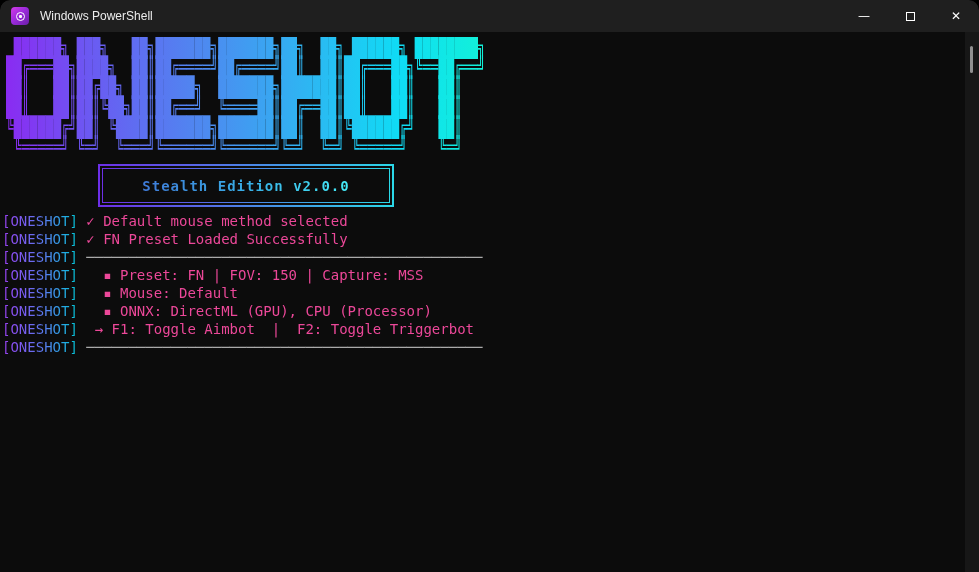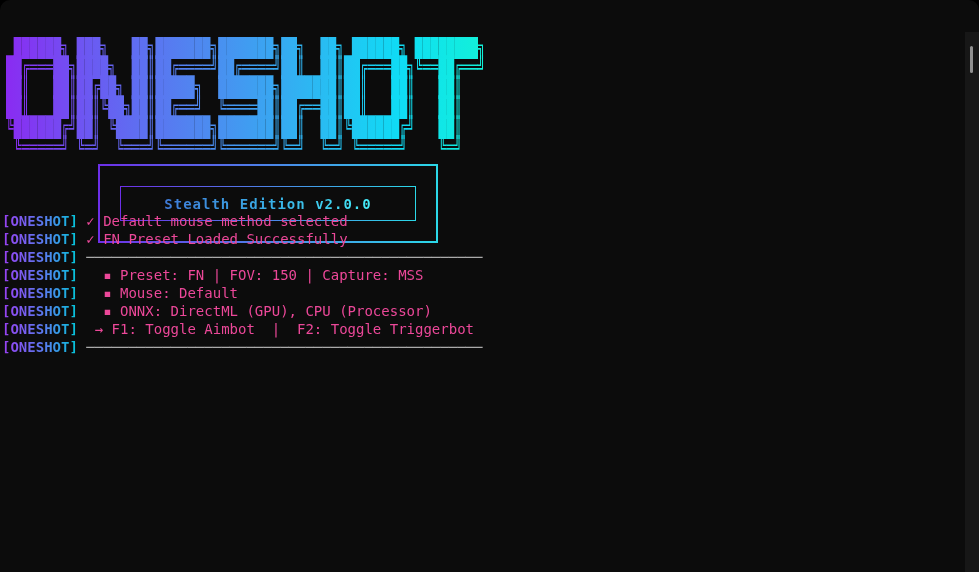--- a/index.html
+++ b/index.html
@@ -51,61 +51,78 @@
   .banner {
     position: absolute; top: 5px; left: 6px; margin: 0;
     font-family: "DejaVu Sans Mono", monospace;
     font-size: 20px; line-height: 20px; white-space: pre;
     transform: scaleX(0.653); transform-origin: 0 0;
     background: linear-gradient(90deg, #8a2bf2 0%, #6a5bf2 18%, #4f87f0 40%,
                 #2fb4f2 62%, #0fdcf5 82%, #12f2d8 100%);
     -webkit-background-clip: text; background-clip: text; color: transparent;
   }
   .version-box {
-    position: absolute; left: 98px; top: 132px; width: 340px;
+    position: absolute; left: 98px; top: 132px; width: 296px;
     border: 2px solid; border-image: linear-gradient(90deg,#6d2fe8,#2bd8e8) 1;
-    padding: 20px; background: #0c0c0c;
+    padding: 2px; background: #0c0c0c;
   }
   .version-inner {
     border: 1px solid; border-image: linear-gradient(90deg,#6d2fe8,#2bd8e8) 1;
     padding: 7px 0; text-align: center;
   }
   .version-text {
     font: bold 14px "DejaVu Sans Mono", monospace; letter-spacing: 1px;
     background: linear-gradient(90deg, #3f7ad8 0%, #38b2e6 55%, #45ecf8 100%);
     -webkit-background-clip: text; background-clip: text; color: transparent;
     white-space: pre;
   }
   .console {
     position: absolute; left: 2px; top: 180px;
     font-size: 14px; line-height: 18px; white-space: pre;
   }
   .line { height: 18px; }
   .px {
     background: linear-gradient(90deg, #9a3ff2 0%, #5a7bf0 55%, #00c8d8 100%);
-    -webkit-background-clip: text; background-clip: text; color: transparent; font-weight: bold;
+    -webkit-background-clip: text; background-clip: text; color: transparent;
   }
   .msg { color: #ec4899; }
   .msg.sep { color: #b2b2b2; }
 
   
   .scrollbar {
     position: absolute; top: 0; right: 0; width: 14px; height: 100%;
     background: #171717;
   }
   .thumb {
     position: absolute; top: 14px; left: 5px; width: 3px; height: 27px;
     background: #909090; border-radius: 2px;
   }
 </style>
 </head>
 <body>
 
 <div class="window">
 
+  <div class="titlebar">
+    <div class="app-icon">
+      <span class="ring"></span>
+    </div>
+    <span class="title">Windows PowerShell</span>
+    <div class="controls">
+      <button class="ctrl">
+        <span>—</span>
+      </button>
+      <button class="ctrl">
+        <span class="maxbox"></span>
+      </button>
+      <button class="ctrl close">
+        <span>✕</span>
+      </button>
+    </div>
+  </div>
 
   <div class="content">
 
     <pre class="banner"> ██████╗ ███╗   ██╗███████╗███████╗██╗  ██╗ ██████╗ ████████╗
 ██╔═══██╗████╗  ██║██╔════╝██╔════╝██║  ██║██╔═══██╗╚══██╔══╝
 ██║   ██║██╔██╗ ██║█████╗  ███████╗███████║██║   ██║   ██║   
 ██║   ██║██║╚██╗██║██╔══╝  ╚════██║██╔══██║██║   ██║   ██║   
 ╚██████╔╝██║ ╚████║███████╗███████║██║  ██║╚██████╔╝   ██║   
  ╚═════╝ ╚═╝  ╚═══╝╚══════╝╚══════╝╚═╝  ╚═╝ ╚═════╝    ╚═╝   </pre>
 

